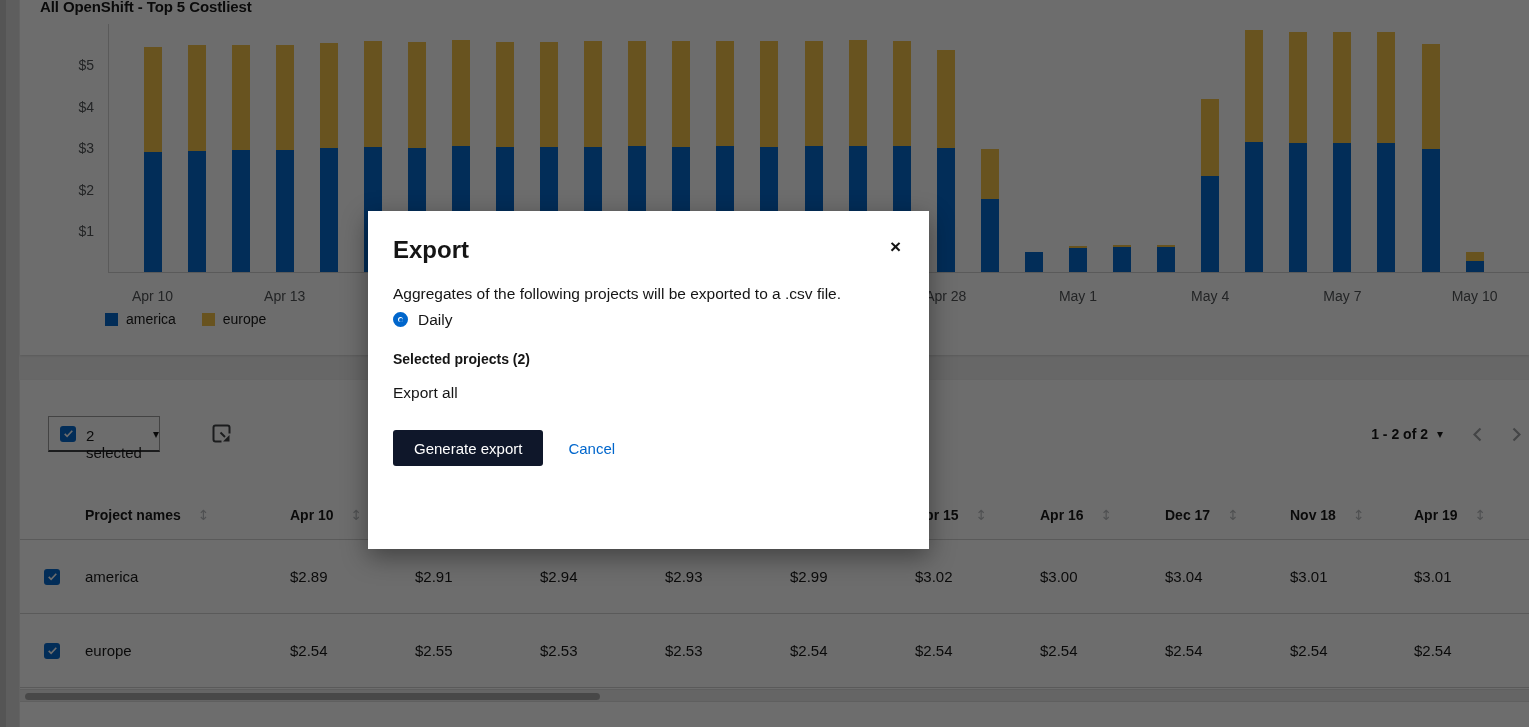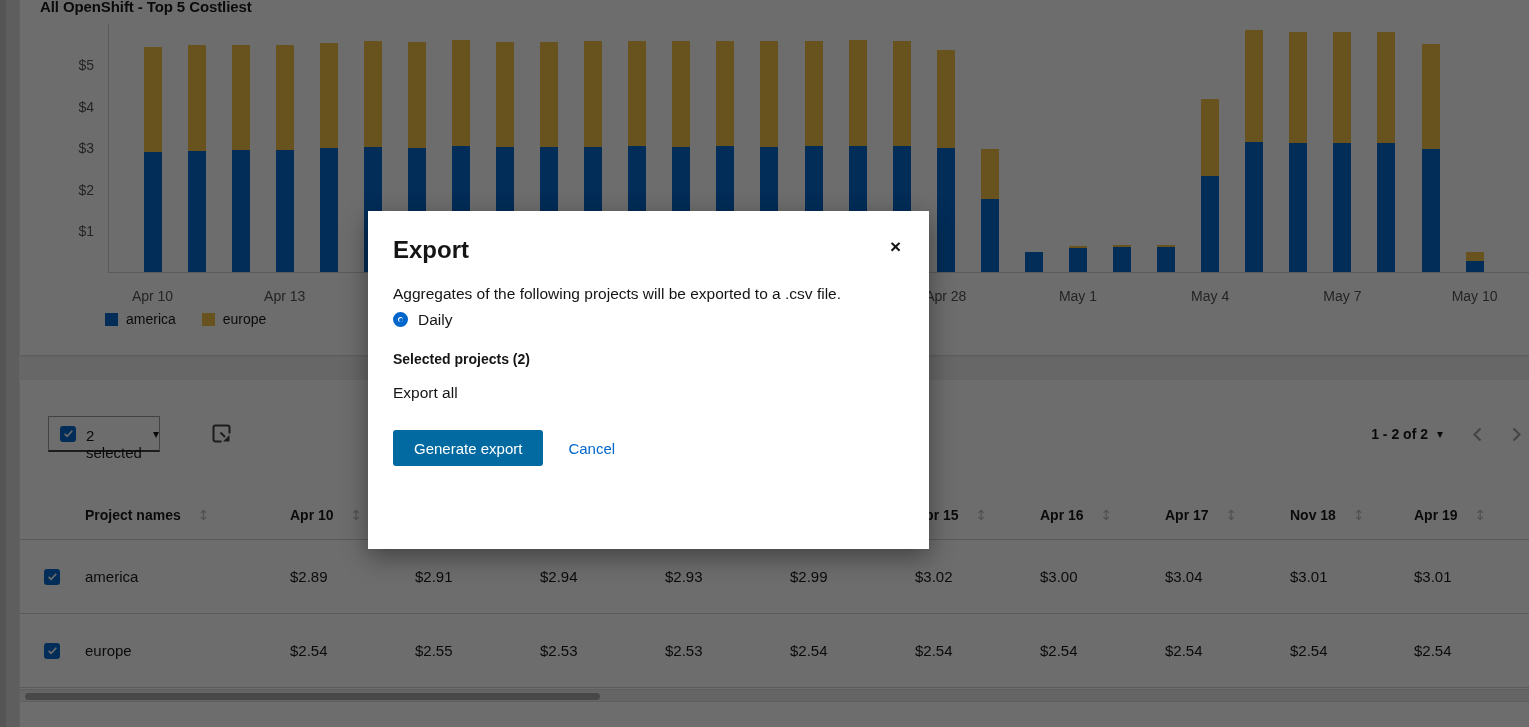--- a/index.html
+++ b/index.html
@@ -61,21 +61,21 @@
   .radio-row { display:flex; align-items:center; height:21px; cursor:pointer; }
   #radios { margin-top:6px; }
   .radio { width:15px; height:15px; border-radius:50%; flex:none; position:relative; background:#fff; }
   .radio.on { border:5px solid #0066cc; }
   .radio.on::after { content:""; position:absolute; left:0.5px; top:0.5px; width:4px; height:4px; border-radius:50%; background:#0066cc; }
   .radio.off { border:1px solid #6a6e73; }
   .radio-label { margin-left:10px; font-size:15.5px; }
   .sel-proj { margin-top:21px; font-size:14px; font-weight:bold; }
   .export-all { margin-top:17px; font-size:15.5px; }
   .actions { margin-top:28px; display:flex; align-items:center; }
-  .btn-primary { height:36px; padding:0 21px; background:#0369a1; color:#fff; border:none; border-radius:3px; font-size:15px; font-family:inherit; cursor:pointer; }
+  .btn-primary { height:36px; padding:0 21px; background:#0f172a; color:#fff; border:none; border-radius:3px; font-size:15px; font-family:inherit; cursor:pointer; }
   .btn-link { margin-left:25px; color:#0066cc; font-size:15px; cursor:pointer; text-decoration:none; }
 </style>
 </head>
 <body>
 
 <div class="left-strip">
     <div class="left-strip-inner"></div>
   </div>
 
 <section class="card chart-card">
@@ -238,21 +238,21 @@
       </div>
       <div class="th" style="width: 125px;">
         <div>Apr 15</div>
         <div class="sort">↕</div>
       </div>
       <div class="th" style="width: 125px;">
         <div>Apr 16</div>
         <div class="sort">↕</div>
       </div>
       <div class="th" style="width: 125px;">
-        <div>Apr 17</div>
+        <div>Dec 17</div>
         <div class="sort">↕</div>
       </div>
       <div class="th" style="width: 124px;">
         <div>Nov 18</div>
         <div class="sort">↕</div>
       </div>
       <div class="th">
         <div>Apr 19</div>
         <div class="sort">↕</div>
       </div>

